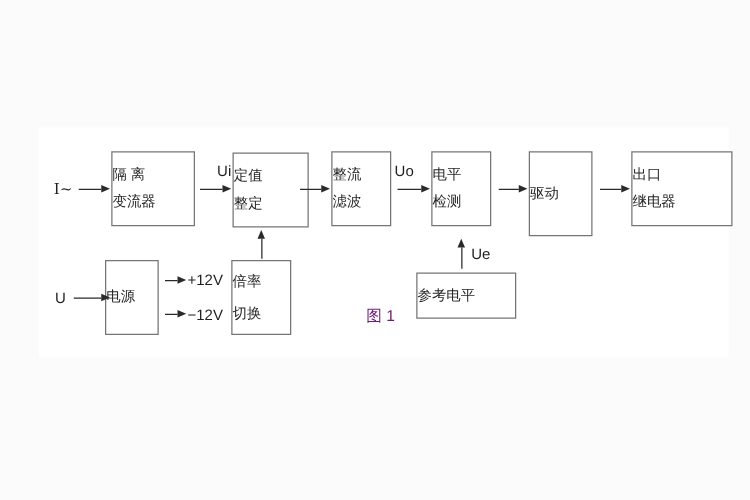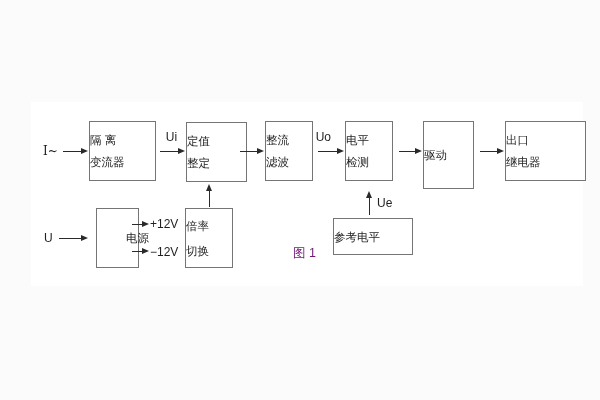--- a/index.html
+++ b/index.html
@@ -71,36 +71,36 @@
 
   <div class="block" style="left:423px;top:121px;width:51px;height:68px;">
     <span>驱动</span>
   </div>
 
   <div class="block" style="left:505px;top:121px;width:81px;height:60px;">
     <span>出口</span>
     <span>继电器</span>
   </div>
 
-  <div class="block" style="left:96px;top:208px;width:43px;height:60px;padding-left:29px;">
+  <div class="block" style="left:84px;top:208px;width:43px;height:60px;">
     <span>电源</span>
   </div>
 
   <div class="block" style="left:185px;top:208px;width:48px;height:60px;gap:13px;">
     <span>倍率</span>
     <span>切换</span>
   </div>
 
   <div class="block" style="left:333px;top:218px;width:80px;height:37px;">
     <span>参考电平</span>
   </div>
 
   <span class="lbl serif" style="left:43px;top:144px;">I~</span>
 
-  <span class="lbl center" style="left:158px;top:130px;width:27px;">Ui</span>
+  <span class="lbl center" style="left:158px;top:130px;width:27px;text-align:right;">Ui</span>
 
   <span class="lbl center" style="left:302px;top:130px;width:29px;text-align:right;">Uo</span>
 
   <span class="lbl" style="left:44px;top:231px;">U</span>
 
   <span class="lbl" style="left:150px;top:217px;">+12V</span>
 
   <span class="lbl" style="left:150px;top:245px;">−12V</span>
 
   <span class="lbl" style="left:377px;top:196px;">Ue</span>

